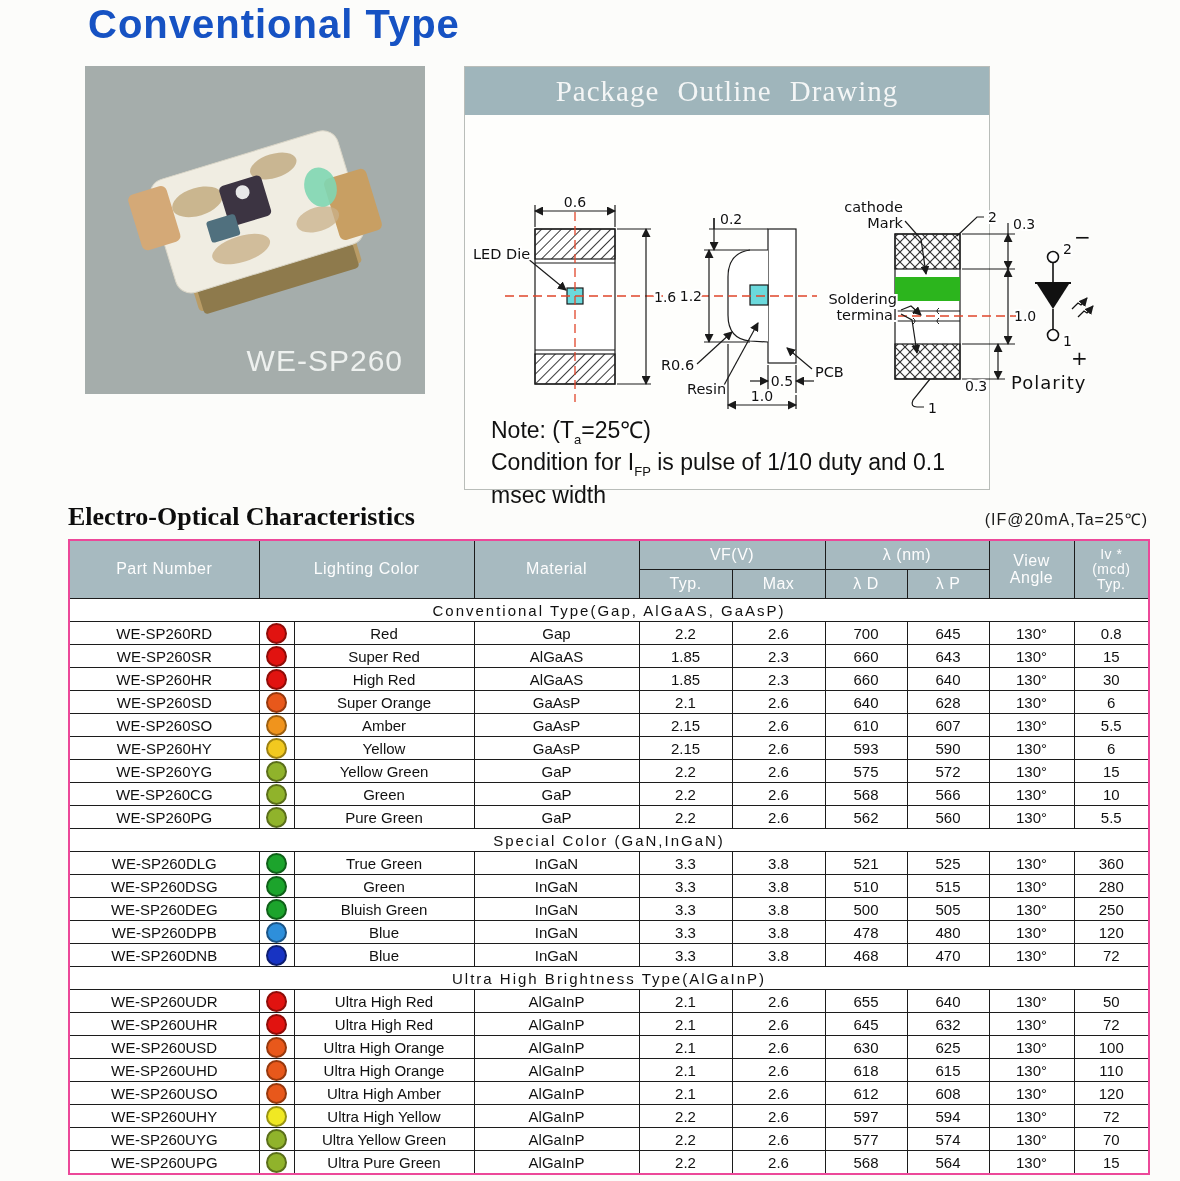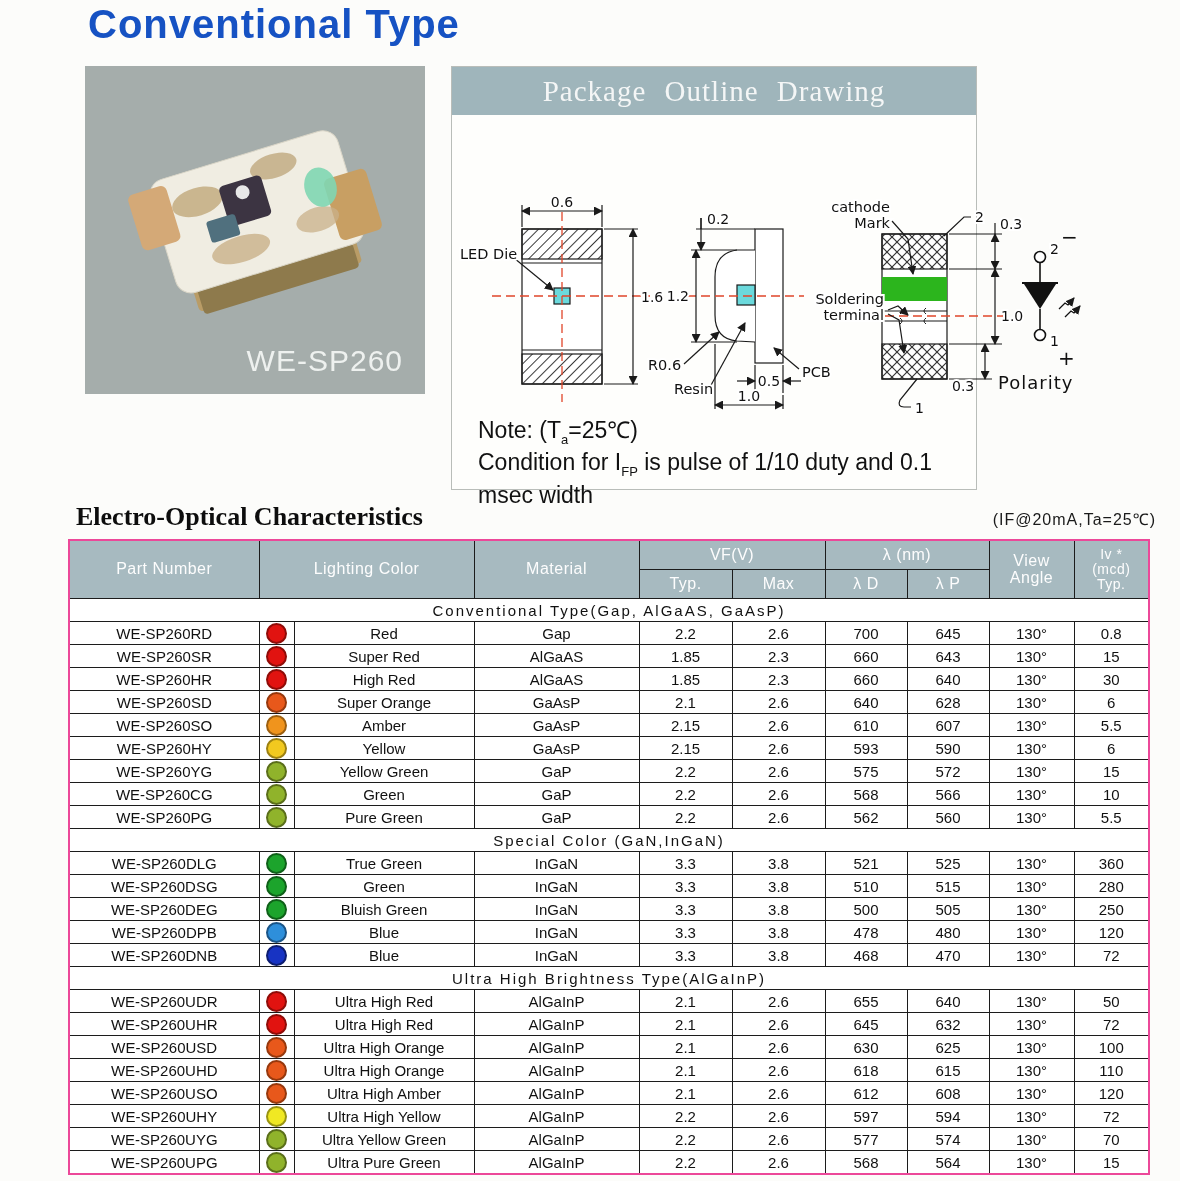--- a/index.html
+++ b/index.html
@@ -10,31 +10,31 @@
   .page-title{position:absolute;left:88px;top:2px;font-size:40px;font-weight:bold;
               color:var(--title_blue);letter-spacing:1px;}
 
   
   .photo-panel{position:absolute;left:85px;top:66px;width:340px;height:328px;}
   .photo-panel svg{display:block;}
   .photo-label{position:absolute;right:22px;bottom:16px;font-size:30px;color:#eef1ef;
                letter-spacing:1px;}
 
   
-  .outline-panel{position:absolute;left:451px;top:66px;width:526px;height:424px;
+  .outline-panel{position:absolute;left:464px;top:66px;width:526px;height:424px;
                  background:#fefefc;border:1px solid #b9bdb9;box-sizing:border-box;}
   .outline-header{height:48px;background:var(--drawing_header_bg);color:#f4f6f6;
                   font-family:"Liberation Serif",serif;font-size:29px;line-height:48px;
                   text-align:center;word-spacing:10px;letter-spacing:1px;}
   .drawing-svg{display:block;margin-top:2px;}
   .note-block{padding:2px 0 0 26px;font-size:23px;color:#111;line-height:1.3;}
   .note-block sub{font-size:13px;}
 
   
-  .eo-headrow{position:absolute;left:76px;top:502px;width:1080px;display:flex;
+  .eo-headrow{position:absolute;left:68px;top:502px;width:1080px;display:flex;
               justify-content:space-between;align-items:flex-end;}
   .eo-title{font-family:"Liberation Serif",serif;font-size:26px;font-weight:bold;color:#0d0d0d;margin:0;}
   .eo-condition{font-size:16px;color:#1a1a1a;letter-spacing:1px;padding-bottom:2px;text-align:center;}
 
   table.eo-table{position:absolute;left:68px;top:539px;width:1080px;border-collapse:collapse;
                  table-layout:fixed;border:2px solid #ec4899;}
   .eo-table th,.eo-table td{border:1px solid #1c1c1c;text-align:center;padding:0;
                             overflow:hidden;white-space:nowrap;}
   .eo-table thead th{background:var(--table_header_bg);color:#fdfdfd;font-weight:normal;
                      font-size:16px;height:28px;letter-spacing:0.5px;line-height:1.05;}

